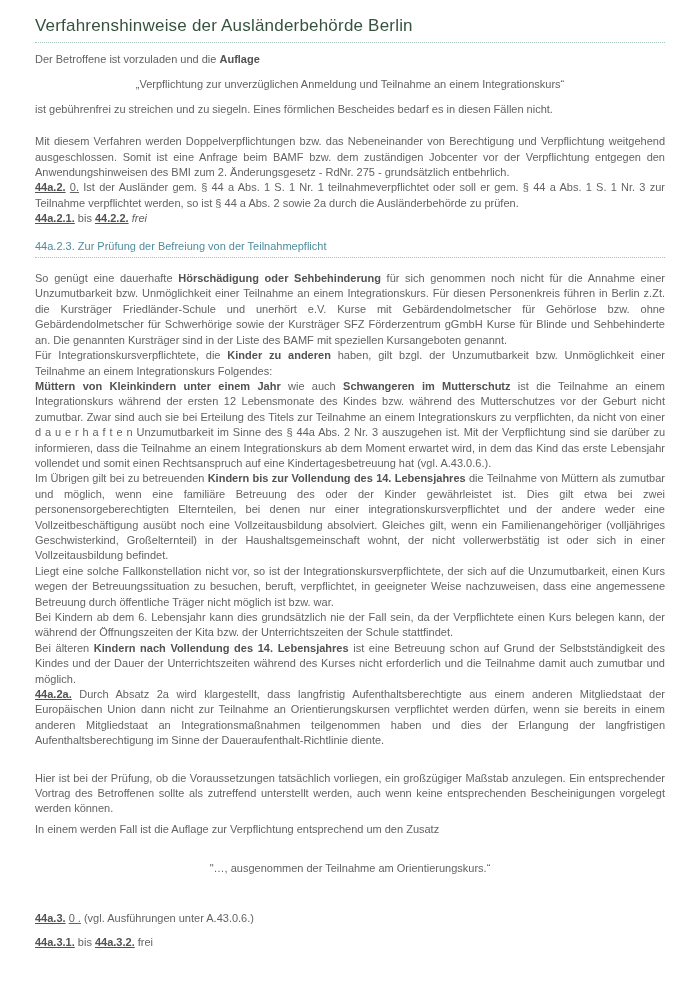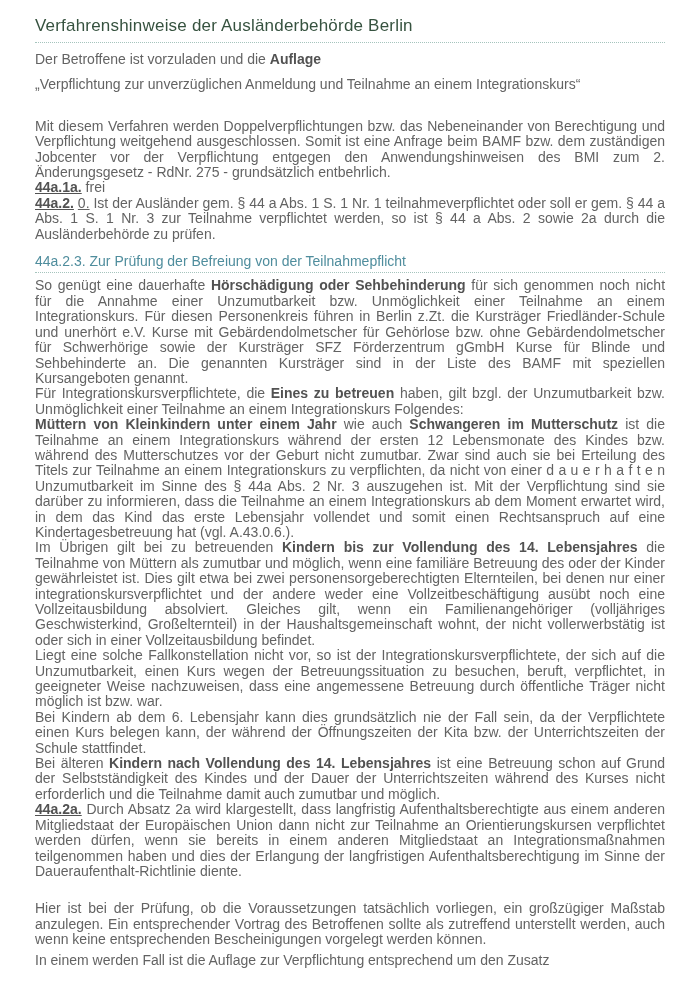--- a/index.html
+++ b/index.html
@@ -31,34 +31,35 @@
   .title-rule {
     border: 0;
     border-top: 1px dotted #a5c4bd;
     margin: 0 0 9px 0;
   }
   .doc-body {
     flex: 0 1 auto;
   }
   .block {
     color: #636363;
-    font-size: 14px;
+    font-size: 11px;
     line-height: 15.4px;
     margin: 0;
   }
   .block.justify {
     text-align: justify;
   }
   .block.quote {
+    text-align: center;
   }
   .block.heading {
     color: #4f8d9d;
     padding-bottom: 3px;
     border-bottom: 1px dotted #a5c4bd;
-    margin-bottom: 5px;
+    margin-bottom: 13px;
   }
   .seg-bold {
     font-weight: bold;
     color: #525252;
   }
   .seg-underline {
     text-decoration: underline;
   }
   .seg-italic {
     font-style: italic;
@@ -72,28 +73,29 @@
 
 <div class="page">
   <h1 class="doc-title">Verfahrenshinweise der Ausländerbehörde Berlin</h1>
   <hr class="title-rule">
   <div class="doc-body">
     <div>
         <div class="block paragraph"><span>Der Betroffene ist vorzuladen und die </span><span class="seg-bold">Auflage</span></div>
         <div class="gap" style="height: 10px;"></div>
         <div class="block quote"><span>„Verpflichtung zur unverzüglichen Anmeldung und Teilnahme an einem Integrationskurs“</span></div>
         <div class="gap" style="height: 9px;"></div>
+        <div class="block paragraph"><span>ist gebührenfrei zu streichen und zu siegeln. Eines förmlichen Bescheides bedarf es in diesen Fällen nicht.</span></div>
         <div class="gap" style="height: 17px;"></div>
         <div class="block paragraph justify"><span>Mit diesem Verfahren werden Doppelverpflichtungen bzw. das Nebeneinander von Berechtigung und Verpflichtung weitgehend ausgeschlossen. Somit ist eine Anfrage beim BAMF bzw. dem zuständigen Jobcenter vor der Verpflichtung entgegen den Anwendungshinweisen des BMI zum 2. Änderungsgesetz - RdNr. 275 - grundsätzlich entbehrlich.</span></div>
-        <div class="block paragraph"><span class="seg-bold seg-underline">44a.1a.</span><span> frei</span></div>
         <div class="block paragraph justify"><span class="seg-bold seg-underline">44a.2.</span><span> </span><span class="seg-underline">0.</span><span> Ist der Ausländer gem. § 44 a Abs. 1 S. 1 Nr. 1  teilnahmeverpflichtet oder soll er gem. § 44 a Abs. 1 S. 1 Nr. 3 zur Teilnahme verpflichtet werden, so ist § 44 a Abs. 2 sowie 2a durch die Ausländerbehörde zu prüfen.</span></div>
+        <div class="block paragraph"><span class="seg-bold seg-underline">44a.2.1.</span><span> bis </span><span class="seg-bold seg-underline">44.2.2.</span><span> </span><span class="seg-italic">frei</span></div>
         <div class="gap" style="height: 12px;"></div>
         <div class="block heading"><span>44a.2.3. Zur Prüfung der Befreiung von der Teilnahmepflicht</span></div>
         <div class="block paragraph justify"><span>So genügt eine dauerhafte </span><span class="seg-bold">Hörschädigung oder Sehbehinderung</span><span> für sich genommen noch nicht für die Annahme einer Unzumutbarkeit bzw. Unmöglichkeit einer Teilnahme an einem Integrationskurs. Für diesen Personenkreis führen in Berlin z.Zt. die Kursträger Friedländer-Schule und unerhört e.V. Kurse mit Gebärdendolmetscher für Gehörlose bzw. ohne Gebärdendolmetscher für Schwerhörige sowie der Kursträger SFZ Förderzentrum gGmbH Kurse für Blinde und Sehbehinderte an. Die genannten  Kursträger sind in der Liste des BAMF mit speziellen Kursangeboten genannt.</span></div>
-        <div class="block paragraph justify"><span>Für Integrationskursverpflichtete, die </span><span class="seg-bold">Eines zu betreuen</span><span> haben, gilt bzgl. der Unzumutbarkeit bzw. Unmöglichkeit einer Teilnahme an einem Integrationskurs Folgendes:</span></div>
+        <div class="block paragraph justify"><span>Für Integrationskursverpflichtete, die </span><span class="seg-bold">Kinder zu anderen</span><span> haben, gilt bzgl. der Unzumutbarkeit bzw. Unmöglichkeit einer Teilnahme an einem Integrationskurs Folgendes:</span></div>
         <div class="block paragraph justify"><span class="seg-bold">Müttern von Kleinkindern unter einem Jahr</span><span> wie auch </span><span class="seg-bold">Schwangeren im Mutterschutz</span><span> ist die Teilnahme an einem Integrationskurs während der ersten 12 Lebensmonate des Kindes bzw. während  des Mutterschutzes vor der Geburt nicht zumutbar. Zwar sind auch sie bei Erteilung des Titels zur Teilnahme an einem Integrationskurs zu verpflichten, da nicht von einer d a u e r h a f t e n  Unzumutbarkeit im Sinne des § 44a  Abs. 2 Nr. 3 auszugehen ist. Mit  der Verpflichtung sind sie darüber zu informieren, dass die Teilnahme an einem Integrationskurs ab dem Moment erwartet wird, in dem das Kind das erste Lebensjahr vollendet und somit einen Rechtsanspruch auf eine Kindertagesbetreuung hat (vgl. A.43.0.6.).</span></div>
         <div class="block paragraph justify"><span>Im Übrigen gilt bei zu betreuenden </span><span class="seg-bold">Kindern bis zur Vollendung des 14. Lebensjahres</span><span> die Teilnahme von Müttern als zumutbar und möglich,  wenn eine familiäre Betreuung des oder der Kinder gewährleistet ist. Dies gilt etwa bei zwei personensorgeberechtigten Elternteilen, bei denen nur einer integrationskursverpflichtet und der andere weder eine Vollzeitbeschäftigung ausübt noch eine Vollzeitausbildung absolviert. Gleiches gilt, wenn ein Familienangehöriger (volljähriges Geschwisterkind, Großelternteil) in der Haushaltsgemeinschaft wohnt, der nicht vollerwerbstätig ist oder sich in einer Vollzeitausbildung befindet.</span></div>
         <div class="block paragraph justify"><span>Liegt eine solche Fallkonstellation nicht vor, so ist der Integrationskursverpflichtete, der sich auf die Unzumutbarkeit, einen Kurs wegen der Betreuungssituation zu besuchen, beruft, verpflichtet, in geeigneter Weise nachzuweisen, dass eine angemessene Betreuung durch öffentliche Träger nicht möglich ist bzw. war.</span></div>
         <div class="block paragraph justify"><span>Bei Kindern ab dem 6. Lebensjahr kann dies grundsätzlich nie der Fall sein, da der Verpflichtete einen Kurs belegen kann, der während der Öffnungszeiten der Kita bzw. der Unterrichtszeiten der Schule stattfindet.</span></div>
         <div class="block paragraph justify"><span>Bei älteren </span><span class="seg-bold">Kindern nach Vollendung des 14. Lebensjahres</span><span> ist eine Betreuung schon auf Grund der Selbstständigkeit des Kindes und der Dauer der Unterrichtszeiten während des Kurses nicht erforderlich und die Teilnahme damit auch zumutbar und möglich.</span></div>
         <div class="block paragraph justify"><span class="seg-bold seg-underline">44a.2a.</span><span> Durch Absatz 2a wird klargestellt, dass langfristig Aufenthaltsberechtigte aus einem anderen Mitgliedstaat der Europäischen Union dann nicht zur Teilnahme an Orientierungskursen verpflichtet werden dürfen, wenn sie bereits in einem anderen Mitgliedstaat an Integrationsmaßnahmen teilgenommen haben und dies der Erlangung der langfristigen Aufenthaltsberechtigung im Sinne der Daueraufenthalt-Richtlinie diente.</span></div>
         <div class="gap" style="height: 22px;"></div>
         <div class="block paragraph justify"><span>Hier ist bei der Prüfung, ob die Voraussetzungen tatsächlich vorliegen, ein großzügiger Maßstab anzulegen. Ein entsprechender Vortrag des Betroffenen sollte als zutreffend unterstellt werden, auch wenn keine entsprechenden Bescheinigungen vorgelegt werden können.</span></div>
         <div class="gap" style="height: 5px;"></div>
         <div class="block paragraph"><span>In einem werden Fall ist die Auflage zur Verpflichtung entsprechend um den Zusatz</span></div>

